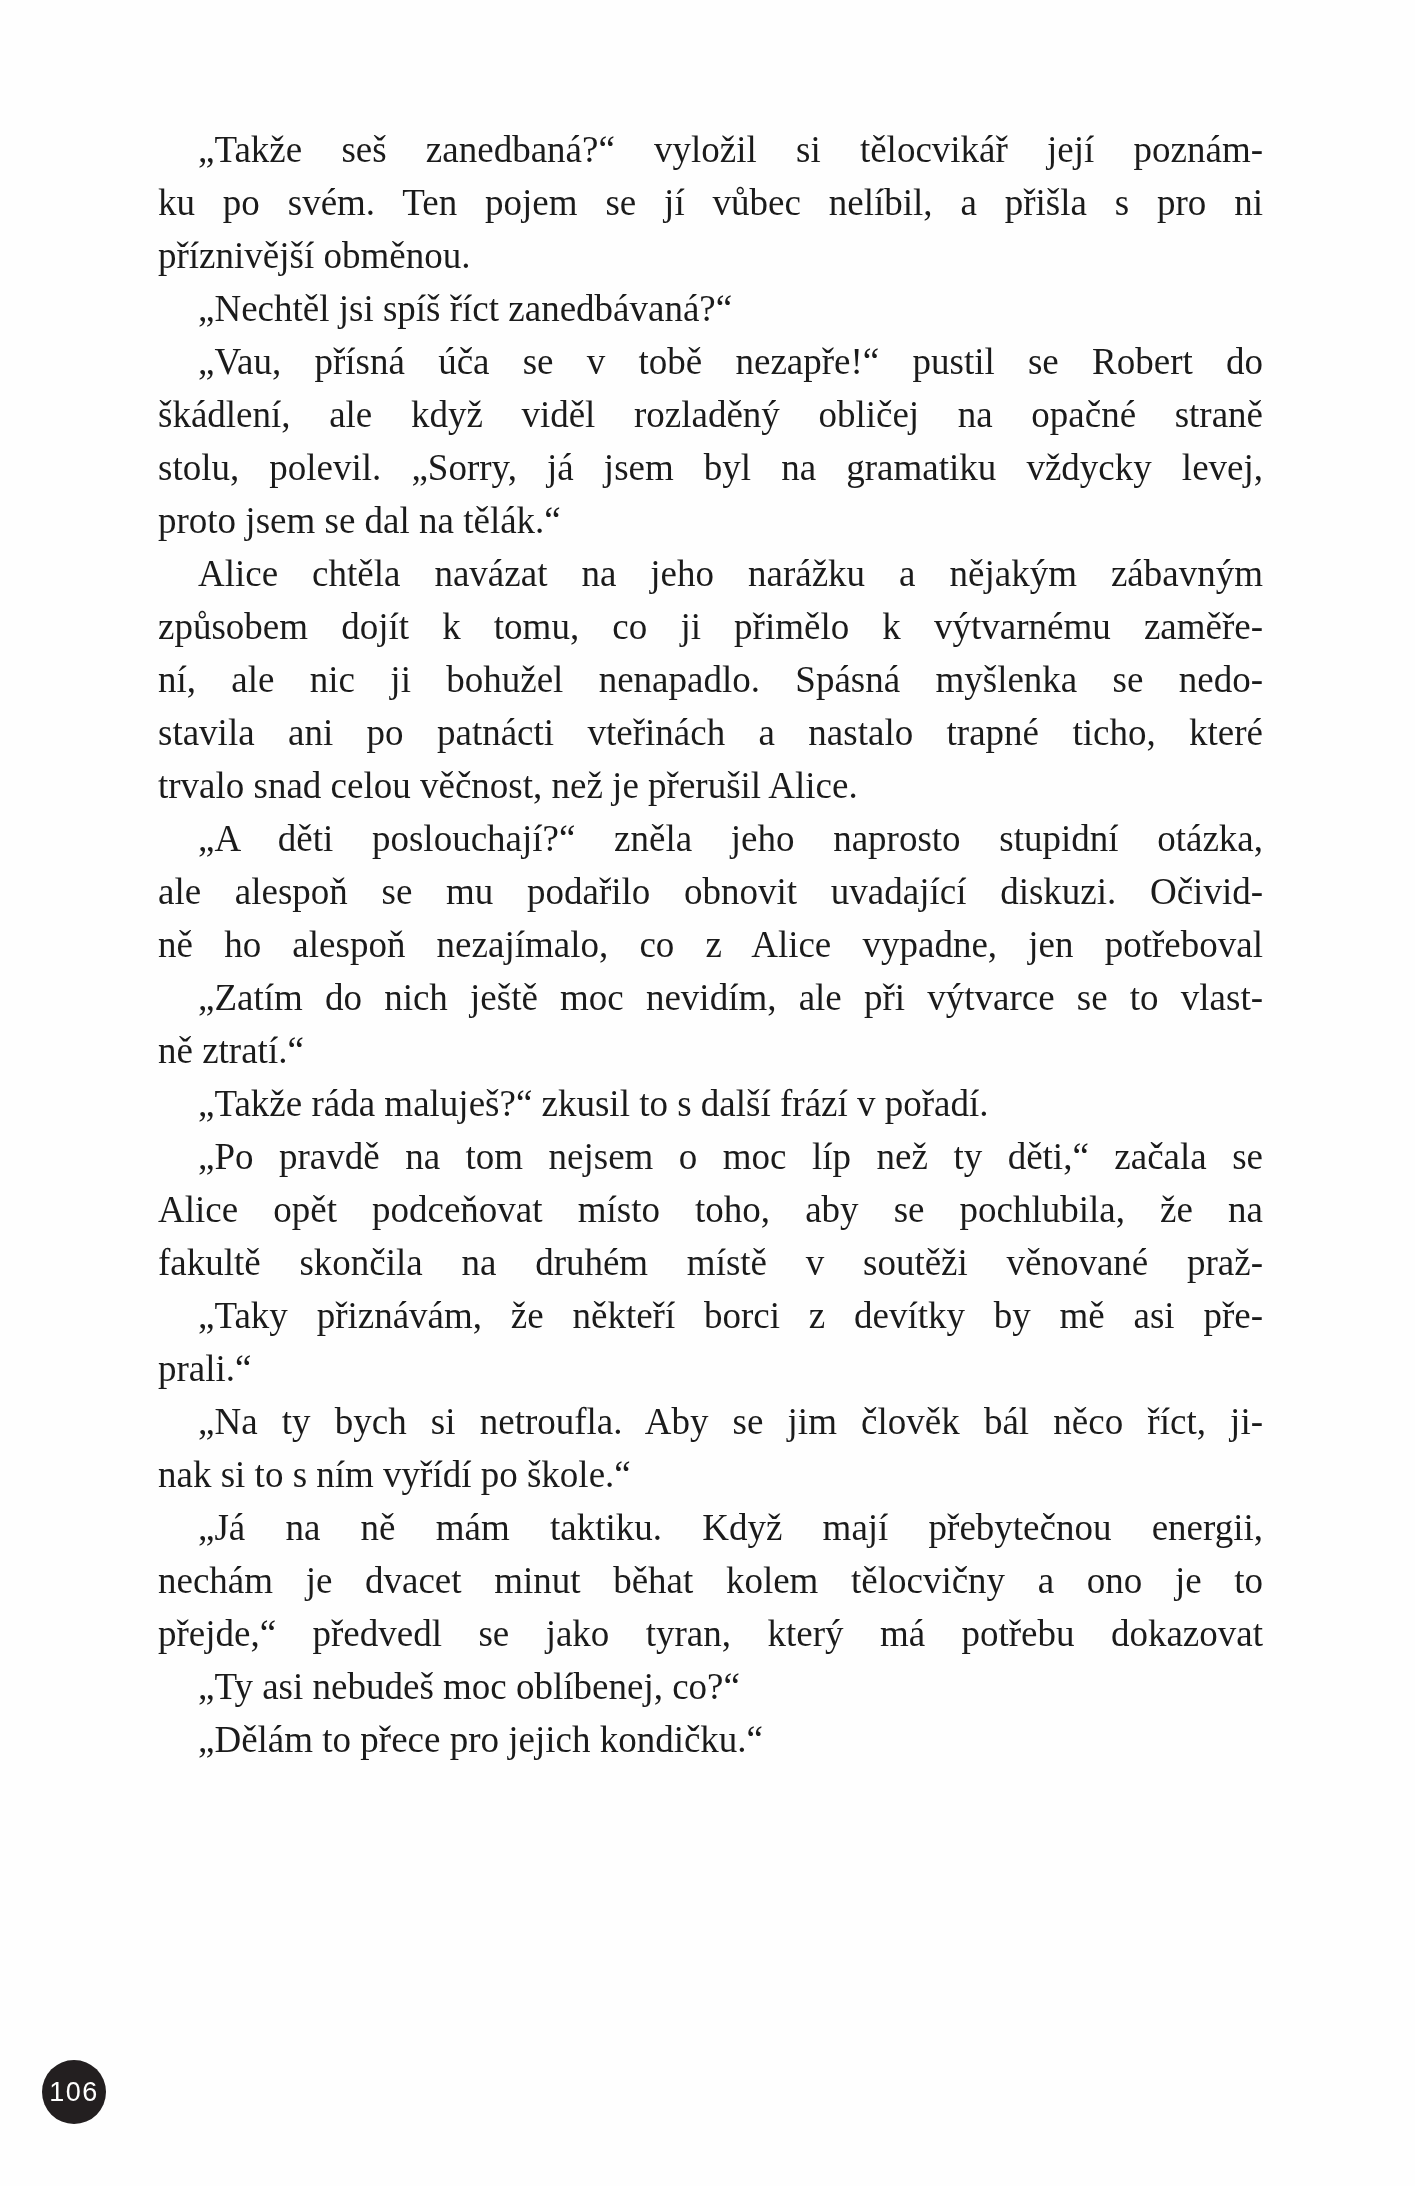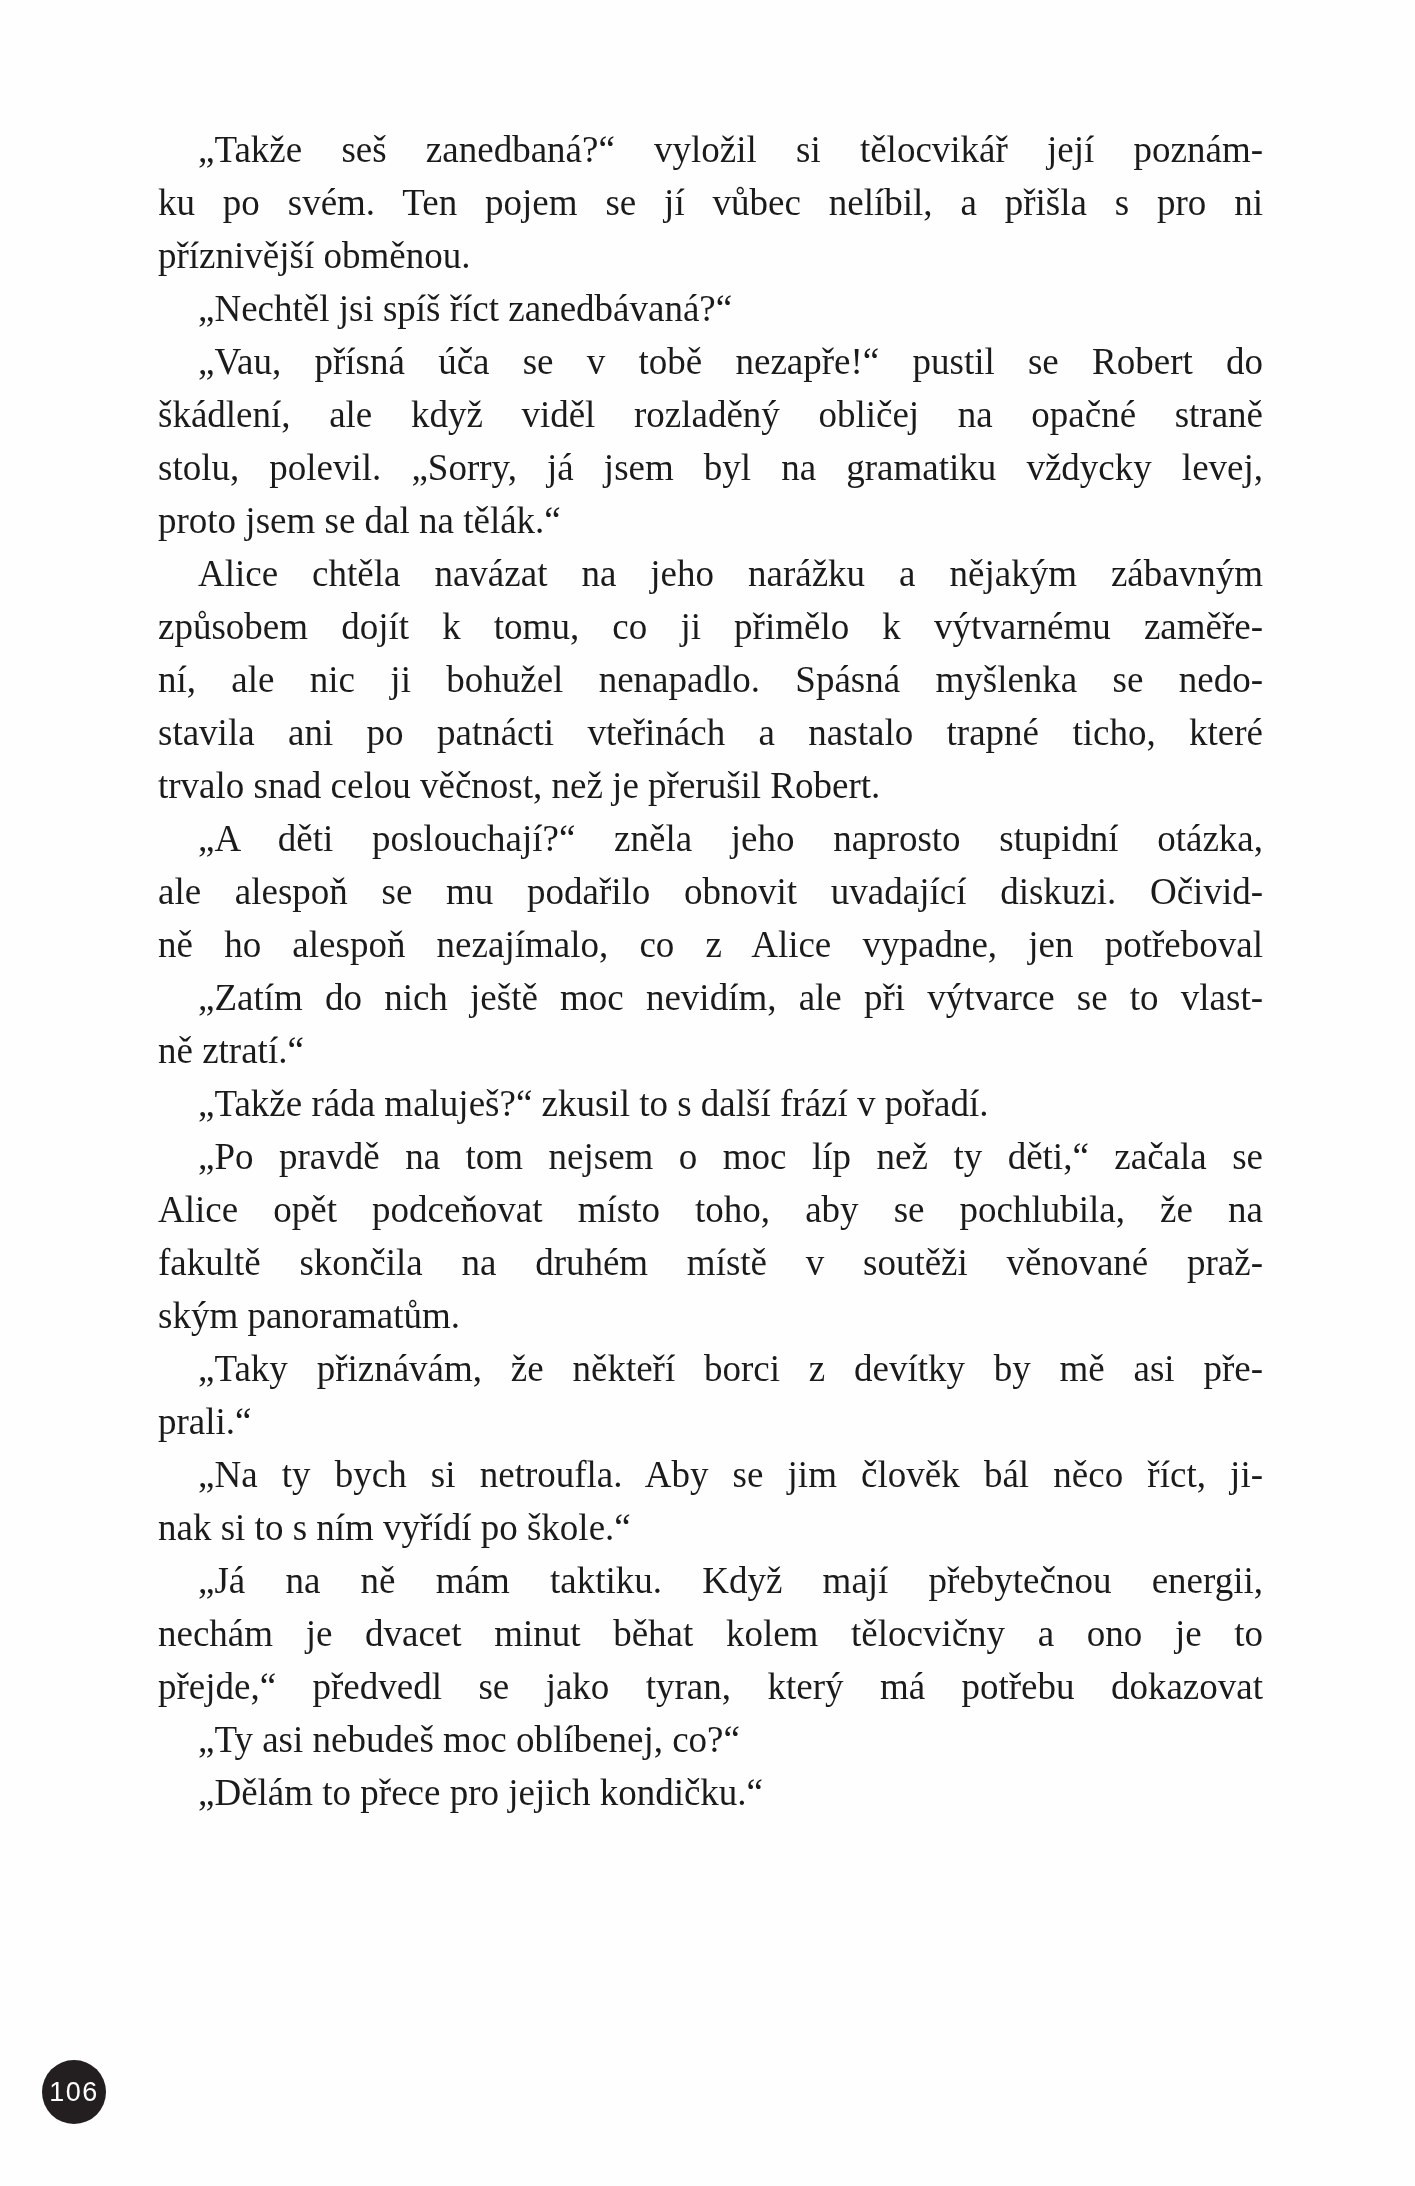--- a/index.html
+++ b/index.html
@@ -72,39 +72,38 @@
       <div class="line first just">„Vau, přísná úča se v tobě nezapře!“ pustil se Robert do</div>
       <div class="line just">škádlení, ale když viděl rozladěný obličej na opačné straně</div>
       <div class="line just">stolu, polevil. „Sorry, já jsem byl na gramatiku vždycky levej,</div>
       <div class="line">proto jsem se dal na tělák.“</div>
     </div>
     <div class="paragraph">
       <div class="line first just">Alice chtěla navázat na jeho narážku a nějakým zábavným</div>
       <div class="line just">způsobem dojít k tomu, co ji přimělo k výtvarnému zaměře-</div>
       <div class="line just">ní, ale nic ji bohužel nenapadlo. Spásná myšlenka se nedo-</div>
       <div class="line just">stavila ani po patnácti vteřinách a nastalo trapné ticho, které</div>
-      <div class="line">trvalo snad celou věčnost, než je přerušil Robert.</div>
+      <div class="line">trvalo snad celou věčnost, než je přerušil Alice.</div>
     </div>
     <div class="paragraph">
       <div class="line first just">„A děti poslouchají?“ zněla jeho naprosto stupidní otázka,</div>
       <div class="line just">ale alespoň se mu podařilo obnovit uvadající diskuzi. Očivid-</div>
       <div class="line just">ně ho alespoň nezajímalo, co z Alice vypadne, jen potřeboval</div>
     </div>
     <div class="paragraph">
       <div class="line first just">„Zatím do nich ještě moc nevidím, ale při výtvarce se to vlast-</div>
       <div class="line">ně ztratí.“</div>
     </div>
     <div class="paragraph">
       <div class="line first">„Takže ráda maluješ?“ zkusil to s další frází v pořadí.</div>
     </div>
     <div class="paragraph">
       <div class="line first just">„Po pravdě na tom nejsem o moc líp než ty děti,“ začala se</div>
       <div class="line just">Alice opět podceňovat místo toho, aby se pochlubila, že na</div>
       <div class="line just">fakultě skončila na druhém místě v soutěži věnované praž-</div>
-      <div class="line">ským panoramatům.</div>
     </div>
     <div class="paragraph">
       <div class="line first just">„Taky přiznávám, že někteří borci z devítky by mě asi pře-</div>
       <div class="line">prali.“</div>
     </div>
     <div class="paragraph">
       <div class="line first just">„Na ty bych si netroufla. Aby se jim člověk bál něco říct, ji-</div>
       <div class="line">nak si to s ním vyřídí po škole.“</div>
     </div>
     <div class="paragraph">

